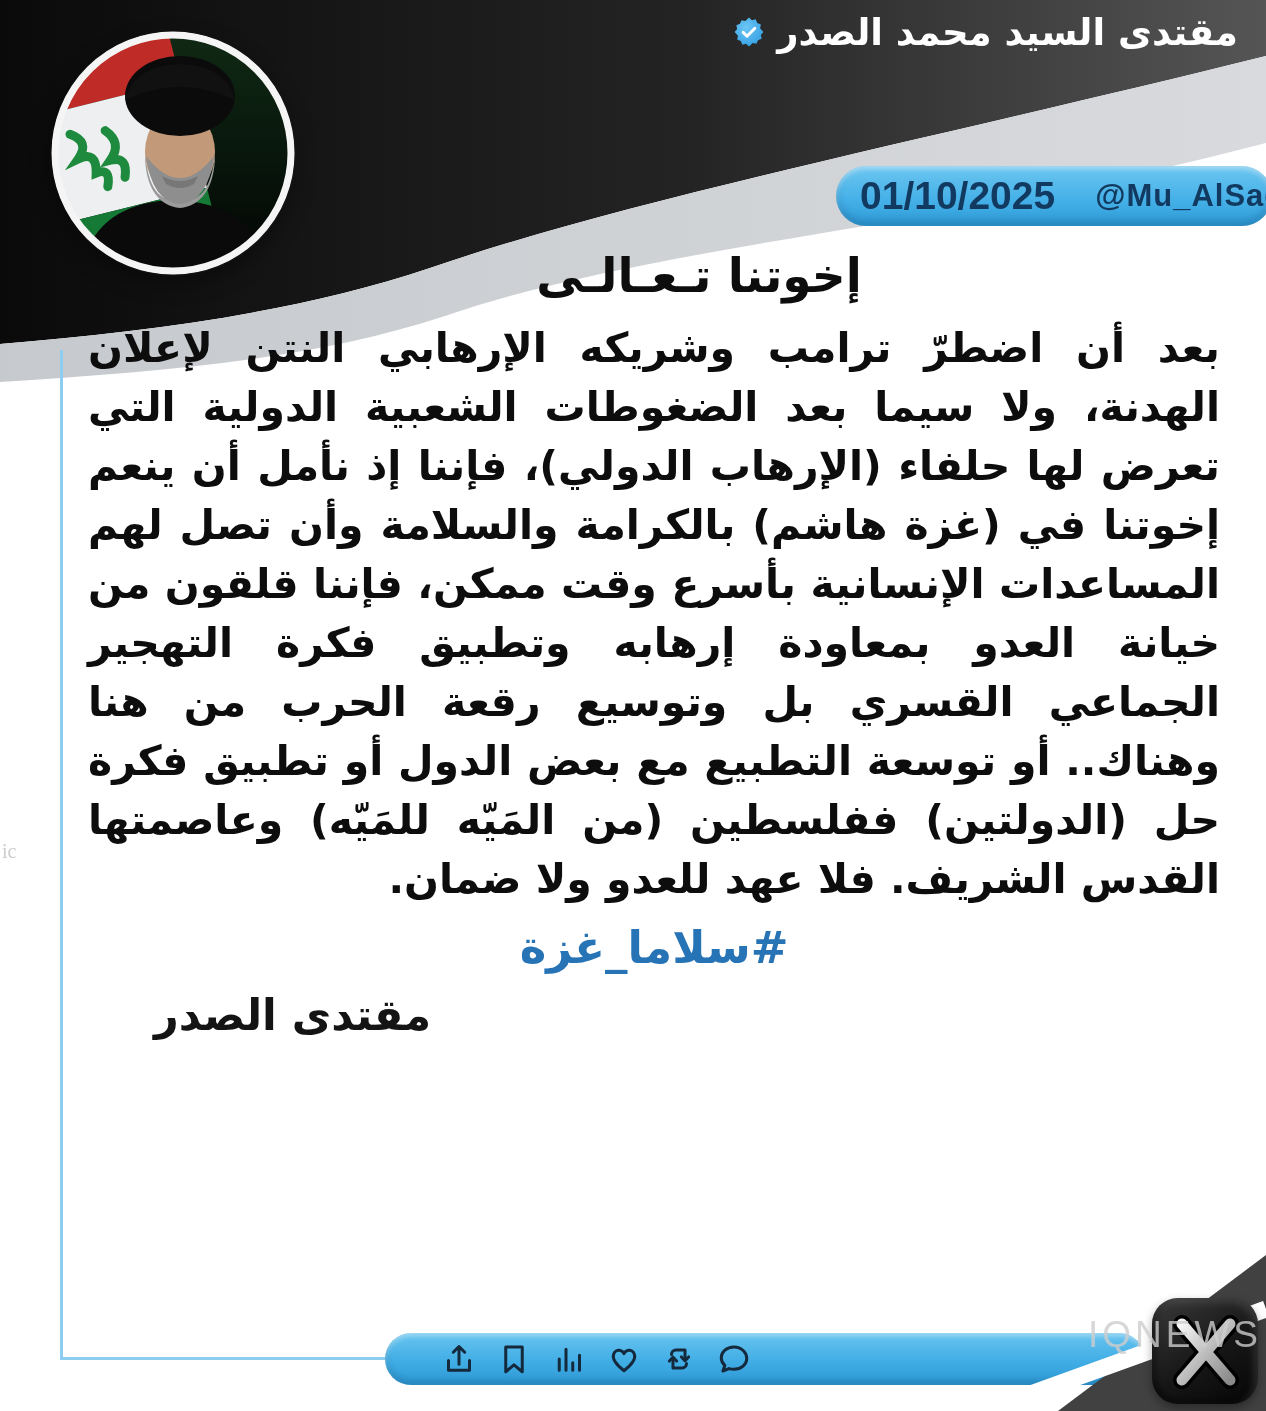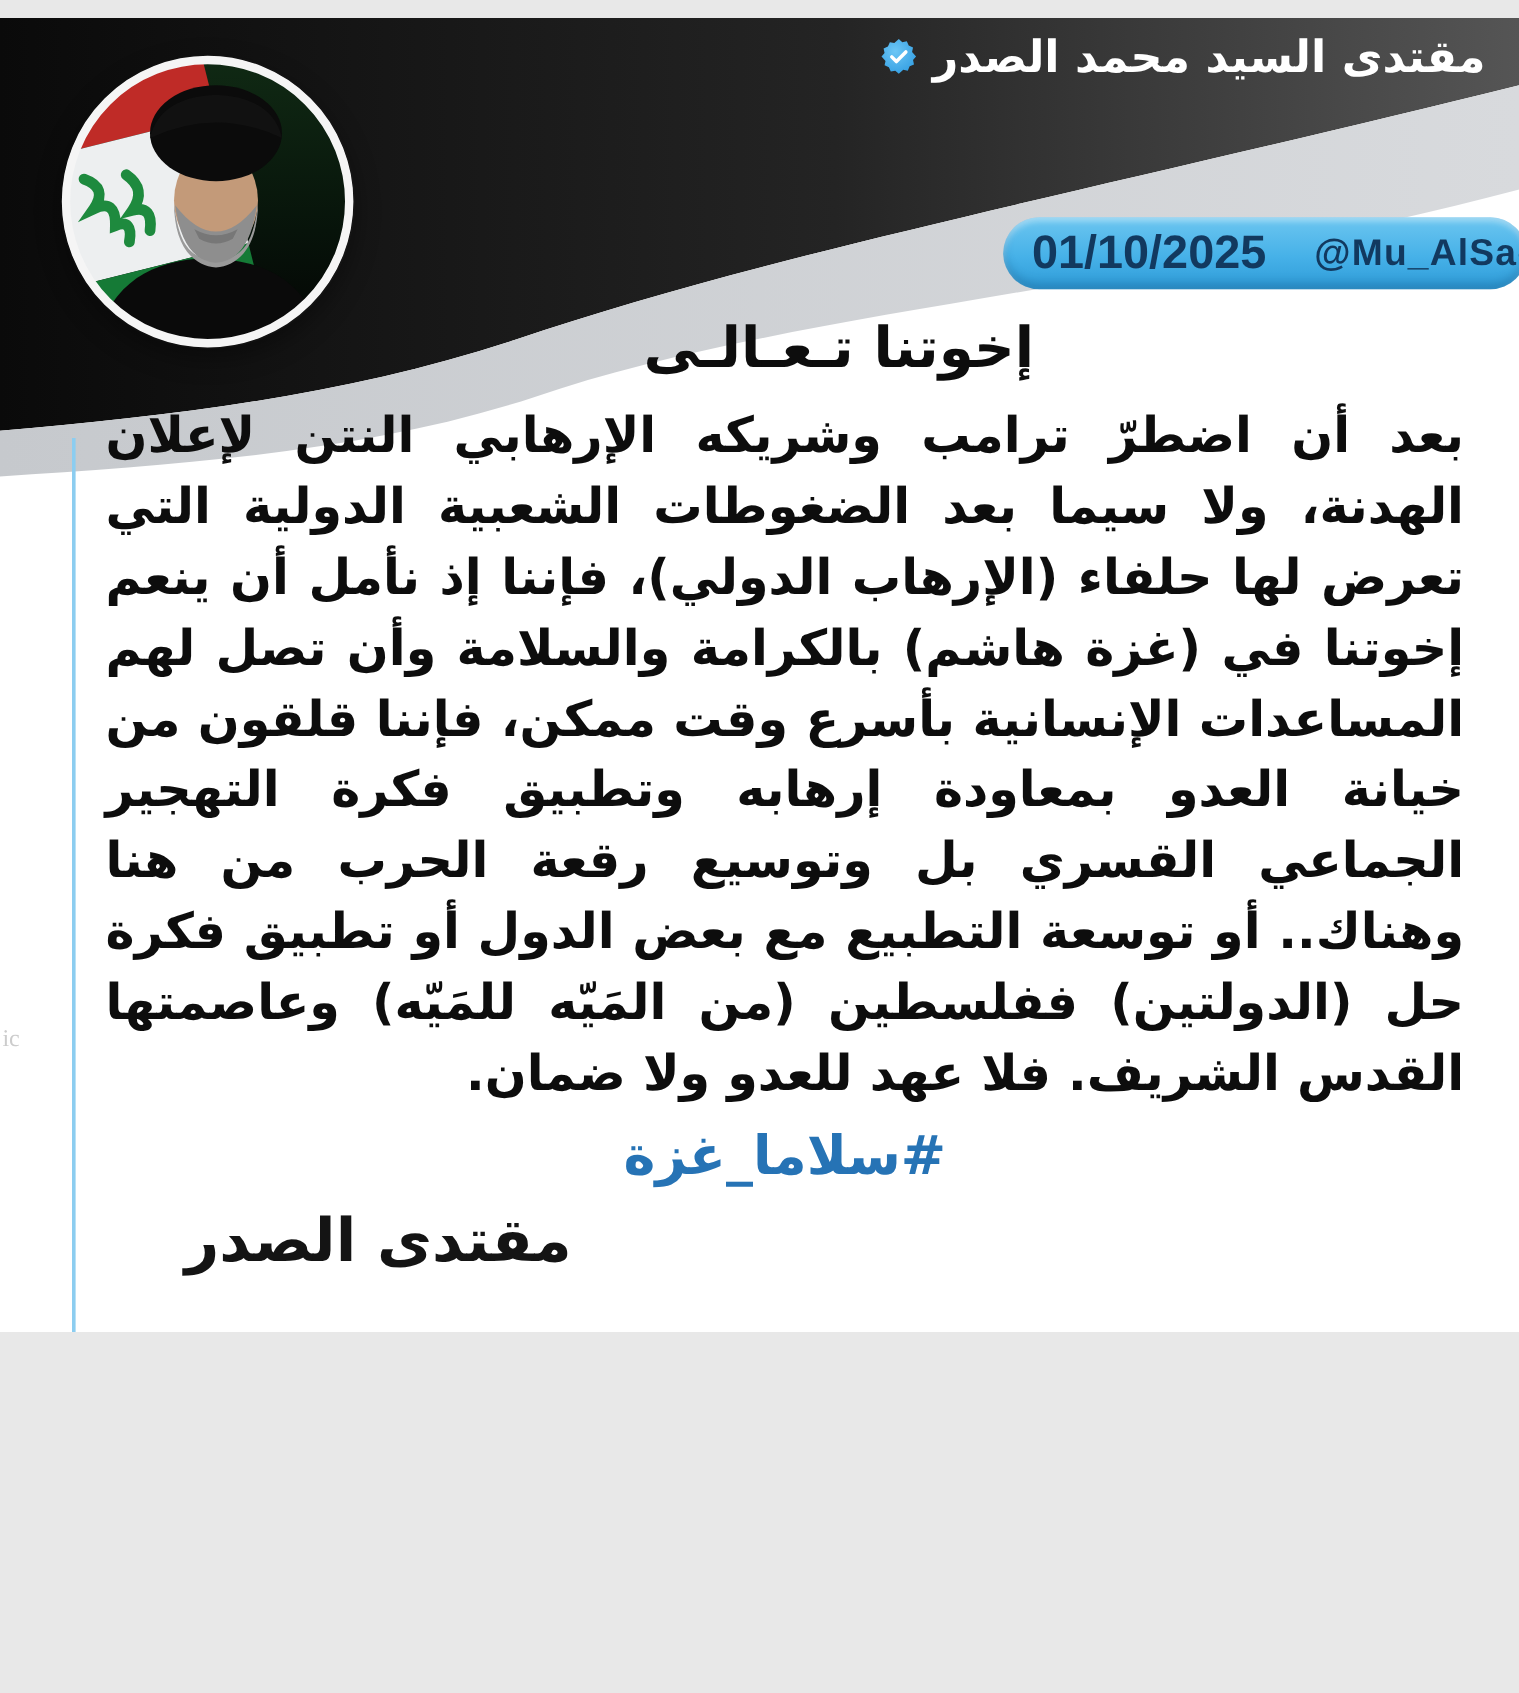--- a/index.html
+++ b/index.html
@@ -1,18 +1,18 @@
 <!DOCTYPE html>
 <html lang="ar"><head>
 <meta charset="utf-8">
 <style>
   html,body{margin:0;padding:0;background:#e8e8e8;}
   .canvas{
-    position:relative;width:1266px;height:1095px;background:#ffffff;
-    overflow:hidden;margin:15px auto;
+    position:relative;width:1266px;height:1411px;background:#ffffff;
+    overflow:hidden;margin:0 auto;
     font-family:"DejaVu Sans","Liberation Sans",sans-serif;
   }
   
   .swoosh{position:absolute;top:0;left:0;z-index:1;}
   
   .header-name{
     position:absolute;top:4px;right:28px;z-index:3;
     display:flex;direction:rtl;align-items:center;gap:12px;height:56px;
   }
   .header-name .name{
@@ -42,21 +42,21 @@
   
   .text-col{
     position:absolute;left:88px;right:46px;top:248px;z-index:2;direction:rtl;color:#0d0d0d;
   }
   .basmala{text-align:center;font-size:47px;font-weight:bold;margin:0 0 16px 90px;}
   .body-text{
     font-size:41px;font-weight:bold;line-height:59px;
     text-align:justify;text-align-last:right;
   }
   .hashtag{margin-top:12px;font-size:45px;font-weight:bold;color:#2673b5;text-align:center;}
-  .signature{margin-top:16px;font-size:50px;font-weight:bold;text-align:left;padding-left:66px;color:#141414;}
+  .signature{margin-top:16px;font-size:43px;font-weight:bold;text-align:left;padding-left:66px;color:#141414;}
   
   .toolbar{
     position:absolute;left:385px;top:1333px;width:760px;height:52px;z-index:3;
     border-radius:26px;
     background:linear-gradient(180deg,#67c4ef 0%,#41ade5 55%,#2e9ad6 100%);
     box-shadow:inset 0 -5px 7px rgba(10,70,110,.25), inset 0 3px 5px rgba(255,255,255,.4);
     display:flex;align-items:center;gap:19px;padding-left:56px;box-sizing:border-box;
   }
   .toolbar .tb-icon{width:36px;height:36px;display:block;cursor:pointer;}
   .toolbar .tb-icon svg{width:100%;height:100%;stroke:#15293c;stroke-width:2;fill:none;

